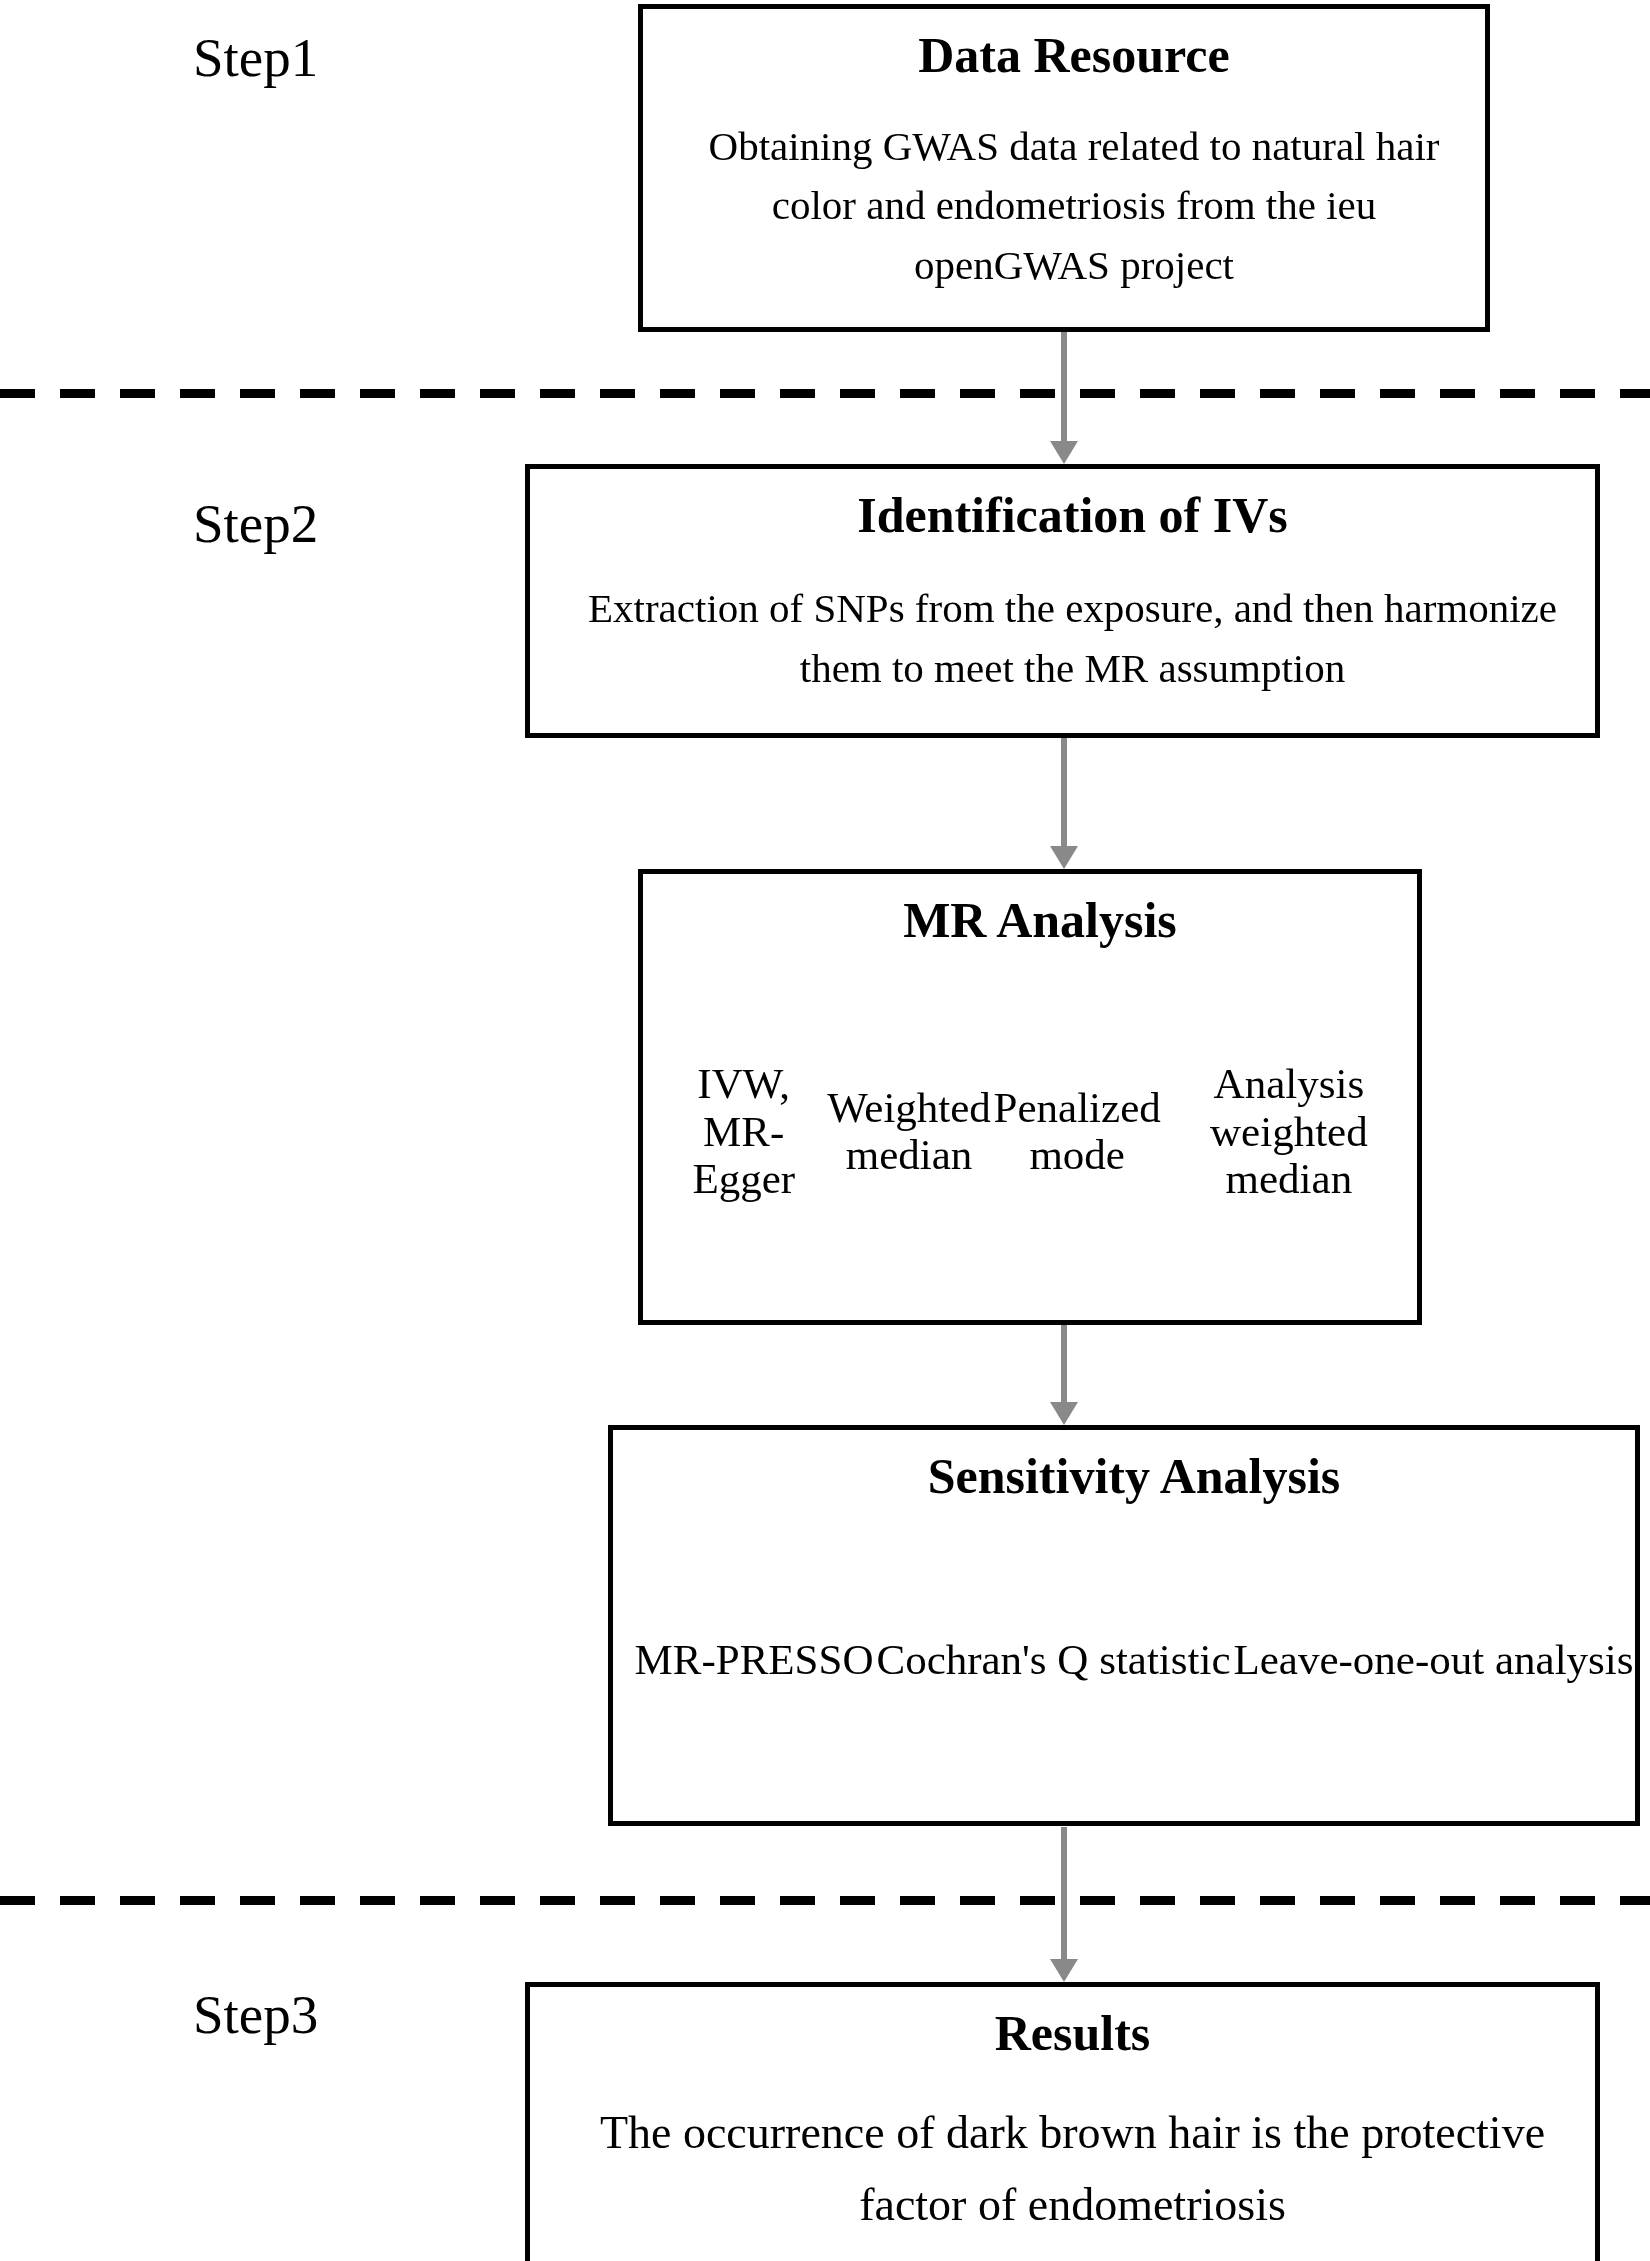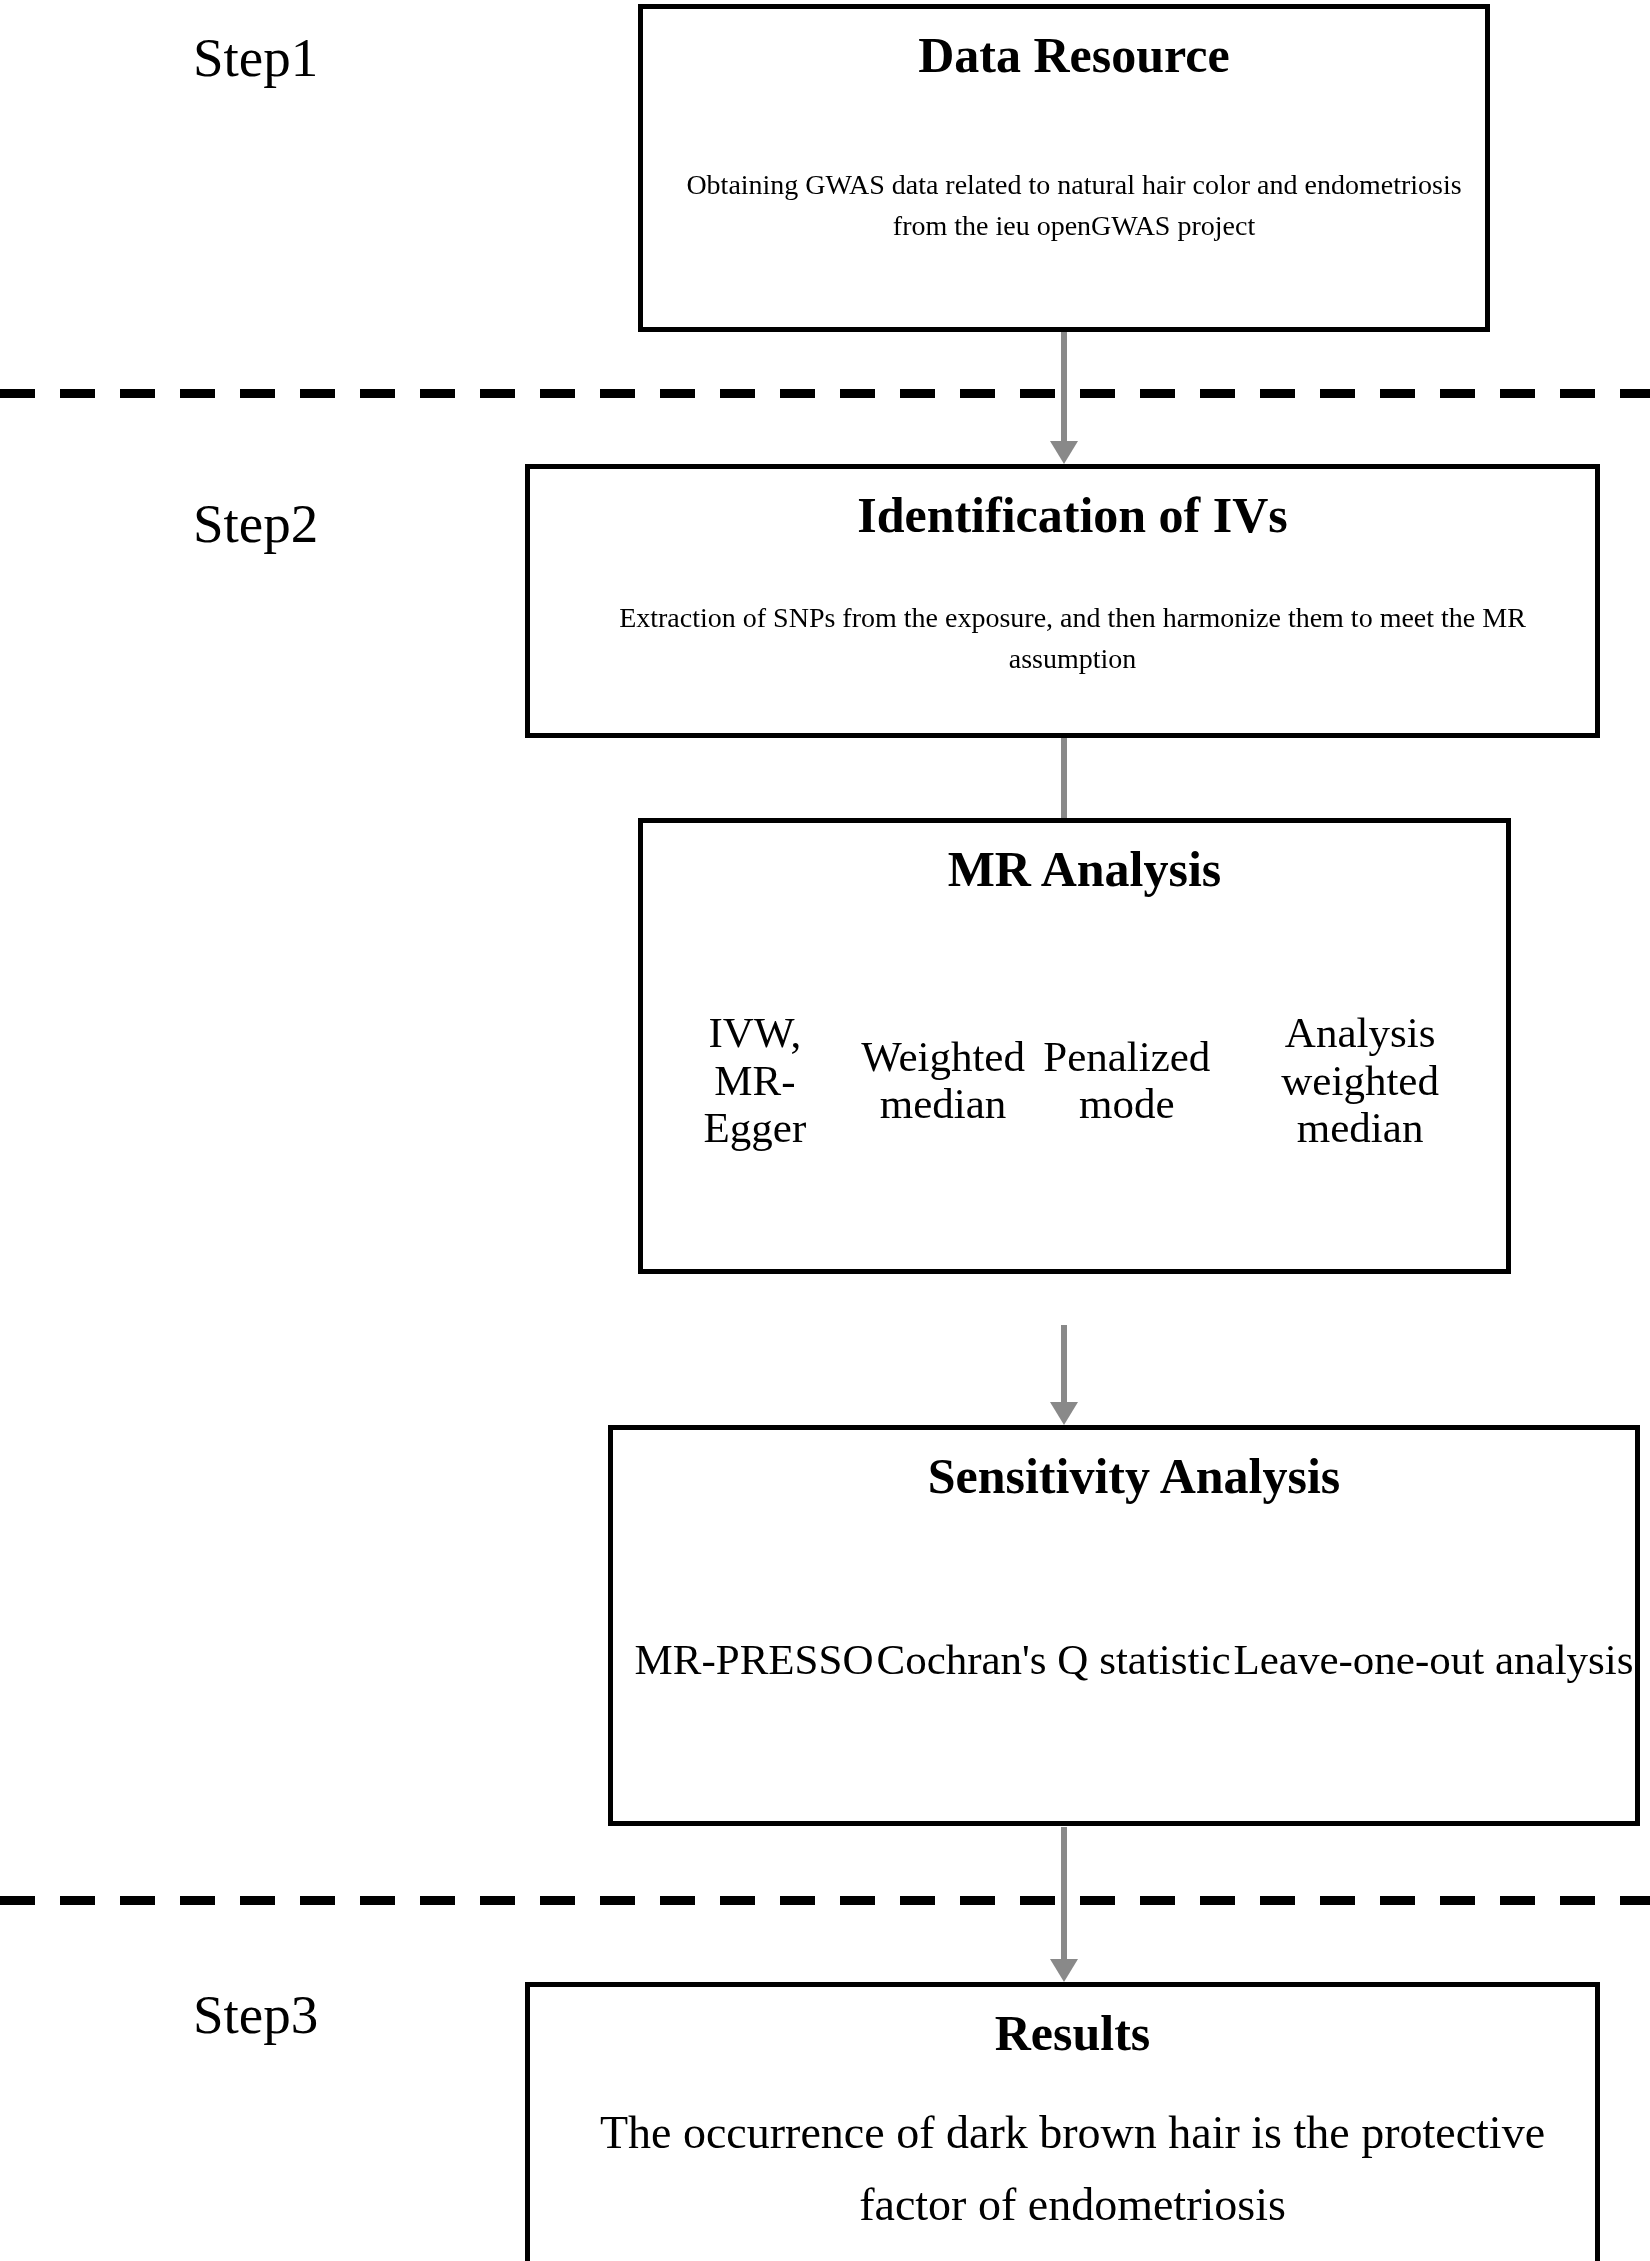--- a/index.html
+++ b/index.html
@@ -44,21 +44,21 @@
     line-height:1.15;
   }
   .box-rest{
     flex:1;
     display:flex;
     flex-direction:column;
     align-items:center;
     justify-content:center;
   }
   .box-body{
-    font-size:28px;
+    font-size:41px;
     line-height:1.45;
     text-align:center;
     padding:0 21px;
   }
   .box-body.lg{
     font-size:46px;
     line-height:1.55;
     padding:0 23px;
   }
   .box-list{
@@ -127,21 +127,21 @@
     </div>
   </div>
 
   <div class="box" style="left:525px;top:464px;width:1075px;height:274px">
     <div class="box-title">Identification of IVs</div>
     <div class="box-rest">
       <div class="box-body" style="padding:0 25px">Extraction of SNPs from the exposure, and then harmonize them to meet the MR assumption</div>
     </div>
   </div>
 
-  <div class="box" style="left:638px;top:818px;width:873px;height:456px">
+  <div class="box" style="left:638px;top:869px;width:784px;height:456px">
     <div class="box-title">MR Analysis</div>
     <div class="box-list">
       <div class="list-item">IVW, MR-Egger</div>
       <div class="list-item">Weighted median</div>
       <div class="list-item">Penalized mode</div>
       <div class="list-item">Analysis weighted median</div>
     </div>
   </div>
 
   <div class="box" style="left:608px;top:1425px;width:1032px;height:401px">

